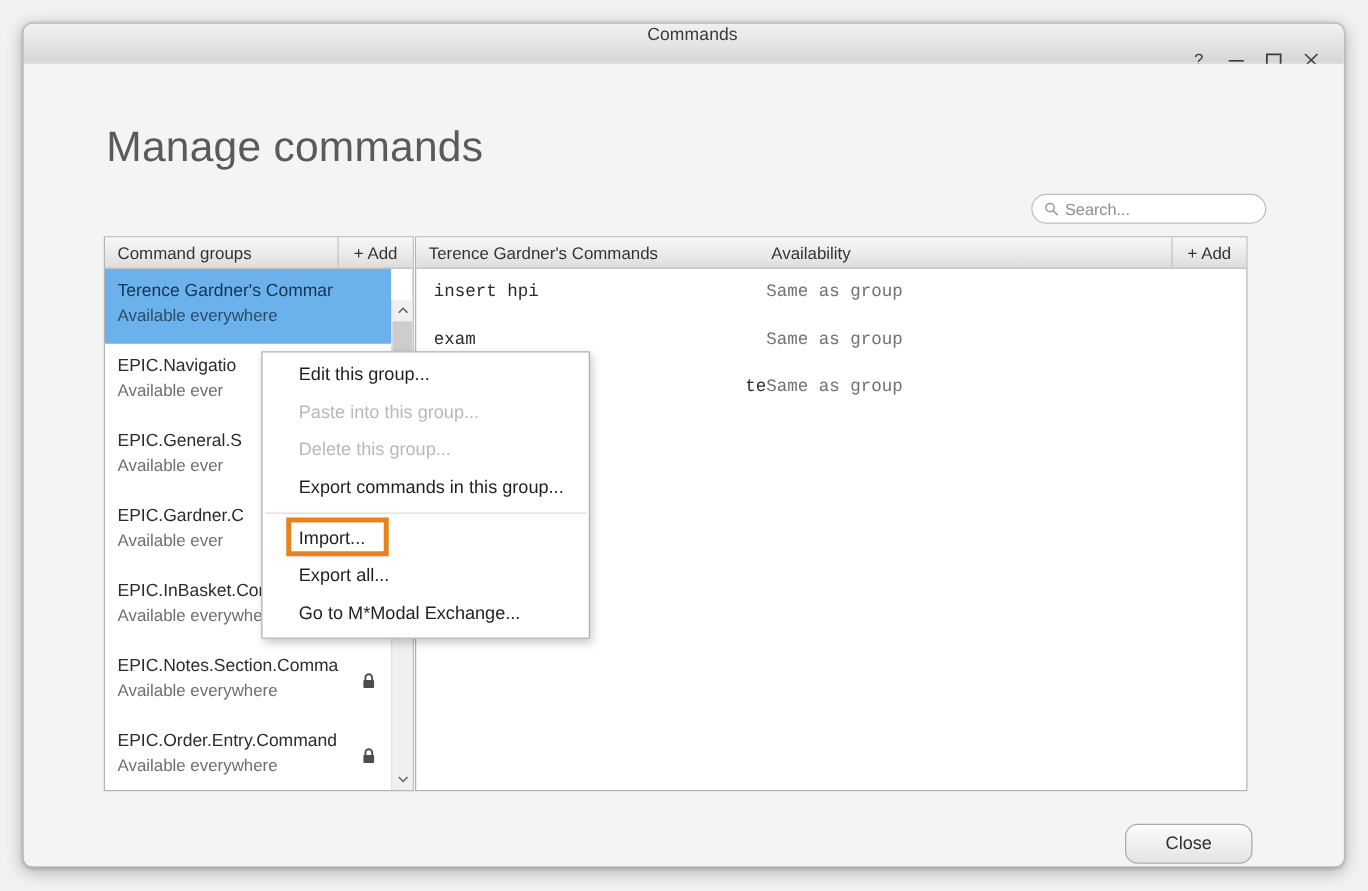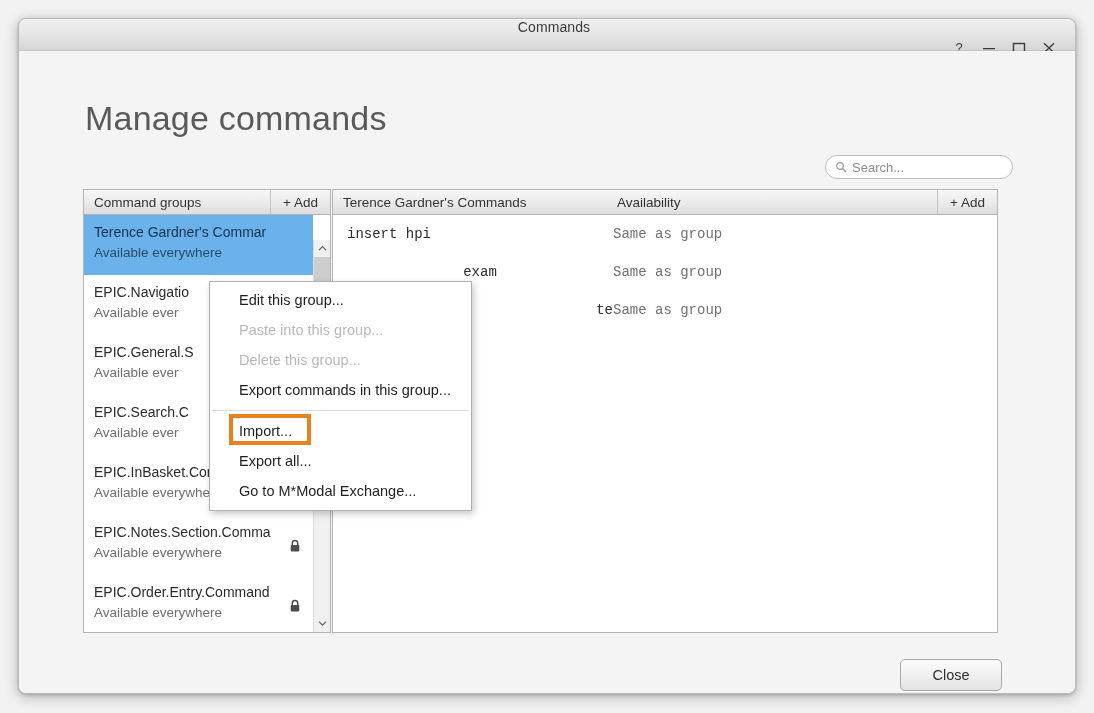--- a/index.html
+++ b/index.html
@@ -291,21 +291,21 @@
 
   
   .close-button {
     position: absolute;
     left: 881px;
     top: 608px;
     width: 102px;
     height: 32px;
     background: linear-gradient(to bottom, #fbfbfb 0%, #f0f0f0 50%, #e3e3e3 100%);
     border: 1px solid #a9a9a9;
-    border-radius: 5px;
+    border-radius: 10px;
     font-family: "Liberation Sans", sans-serif;
     font-size: 14.5px;
     color: #2e2e2e;
     cursor: default;
     box-sizing: border-box;
   }
 
   
   .context-menu {
     position: absolute;
@@ -410,21 +410,21 @@
             </div>
             <div class="group-item">
               <div class="group-name">EPIC.Navigatio</div>
               <div class="group-sub">Available ever</div>
             </div>
             <div class="group-item">
               <div class="group-name">EPIC.General.S</div>
               <div class="group-sub">Available ever</div>
             </div>
             <div class="group-item">
-              <div class="group-name">EPIC.Search.C</div>
+              <div class="group-name">EPIC.Gardner.C</div>
               <div class="group-sub">Available ever</div>
             </div>
             <div class="group-item">
               <div class="group-name">EPIC.InBasket.Commands</div>
               <div class="group-sub">Available everywhere</div>
               <span class="lock-icon"><svg width="12" height="13" viewBox="0 0 12 13">
                   <path d="M3.3 6 V4.1 a2.7 2.7 0 0 1 5.4 0 V6" fill="none" stroke="#4d4d4d" stroke-width="1.5"></path>
                   <rect x="1.7" y="6" width="8.6" height="6.4" rx="0.8" fill="#4d4d4d"></rect>
                 </svg></span>
             </div>
@@ -469,21 +469,21 @@
         <div class="header-cell" style="width:280px">Terence Gardner's Commands</div>
         <div class="header-cell" style="padding-left:4px">Availability</div>
         <div class="add-cell">+ Add</div>
       </div>
       <div class="cmd-rows" id="command-rows">
           <div class="cmd-row">
             <div class="cmd-name">insert hpi</div>
             <div class="cmd-avail">Same as group</div>
           </div>
           <div class="cmd-row">
-            <div class="cmd-name" style="text-align: center;">exam</div>
+            <div class="cmd-name" style="text-align: left;">exam</div>
             <div class="cmd-avail">Same as group</div>
           </div>
           <div class="cmd-row">
             <div class="cmd-name" style="text-align: right;">te</div>
             <div class="cmd-avail">Same as group</div>
           </div>
         </div>
     </div>
 
     <div class="context-menu" id="context-menu">

